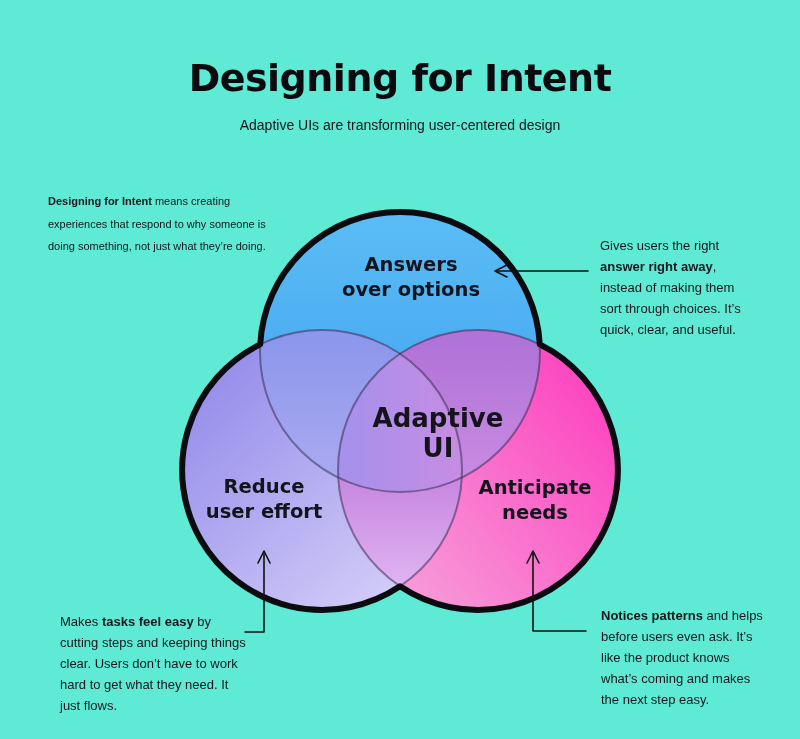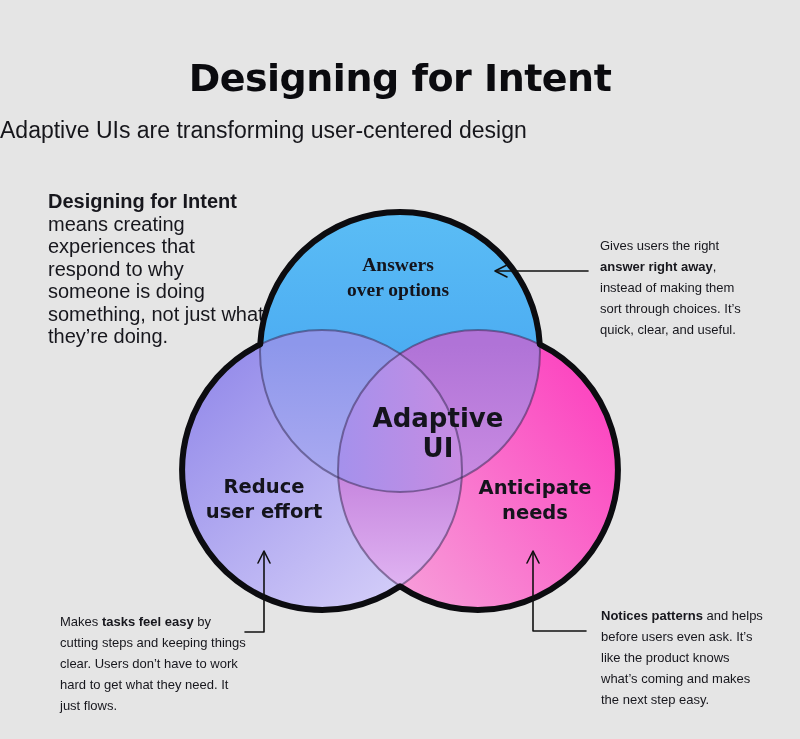--- a/index.html
+++ b/index.html
@@ -1,31 +1,31 @@
 <!DOCTYPE html>
 <html><head>
 <meta charset="utf-8">
 <style>
   html,body{margin:0;padding:0;background:#ffffff;}
   .canvas{
-    position:relative;width:800px;height:739px;background:#e5e5e5;
+    position:relative;width:800px;height:739px;background:#5eead4;
     font-family:"Liberation Sans",sans-serif;color:#15151b;overflow:hidden;
   }
   .title{
     position:absolute;left:0;right:0;top:58px;text-align:center;
     font-family:"DejaVu Sans",sans-serif;font-weight:800;font-size:38px;
     letter-spacing:-0.5px;color:#0b0b0f;line-height:1.1;
   }
   .subtitle{
-    position:absolute;left:0;right:0;top:117px;
-    font-size:23px;font-weight:400;color:#16161b;
+    position:absolute;left:0;right:0;top:117px;text-align:center;
+    font-size:14px;font-weight:400;color:#16161b;
   }
   .note{position:absolute;font-size:13px;line-height:21px;color:#17171d;}
   .note b{font-weight:700;}
-  .note-intro{left:48px;top:190px;width:220px;font-size:20px;line-height:22.5px;}
+  .note-intro{left:48px;top:190px;width:220px;font-size:11px;line-height:22.5px;}
   .note-answers{left:600px;top:235px;width:155px;}
   .note-reduce{left:60px;top:611px;width:192px;}
   .note-anticipate{left:601px;top:605px;width:168px;}
   .vlabel{
     position:absolute;transform:translate(-50%,-50%);text-align:center;
     font-family:"DejaVu Sans",sans-serif;font-weight:800;white-space:pre-line;
     color:#14141c;font-size:19.5px;line-height:25px;
   }
   .vlabel-center{font-size:26px;line-height:30px;margin-left:38px;}
   svg.venn{position:absolute;left:0;top:0;}
@@ -115,21 +115,21 @@
         <path d="M 245 632 L 264 632 L 264 553"></path>
         <path d="M 258 563 L 264 551 L 270 563"></path>
       </g>
       <g stroke="#111111">
         <path d="M 586 631 L 533 631 L 533 553"></path>
         <path d="M 527 563 L 533 551 L 539 563"></path>
       </g>
     </g>
   </svg>
 
-  <div class="vlabel" style="left:398px;top:277px;font-family:Liberation Serif, serif;">Answers
+  <div class="vlabel" style="left:411px;top:277px;">Answers
 over options</div>
   <div class="vlabel" style="left:535px;top:500px;">Anticipate
 needs</div>
   <div class="vlabel" style="left:264px;top:499px;">Reduce
 user effort</div>
   <div class="vlabel vlabel-center" style="left:400px;top:433px;">Adaptive
 UI</div>
 
   <div class="note note-answers"><span>Gives users the right </span><b>answer right away</b><span>, instead of making them sort through choices. It’s quick, clear, and useful.</span></div>
 

